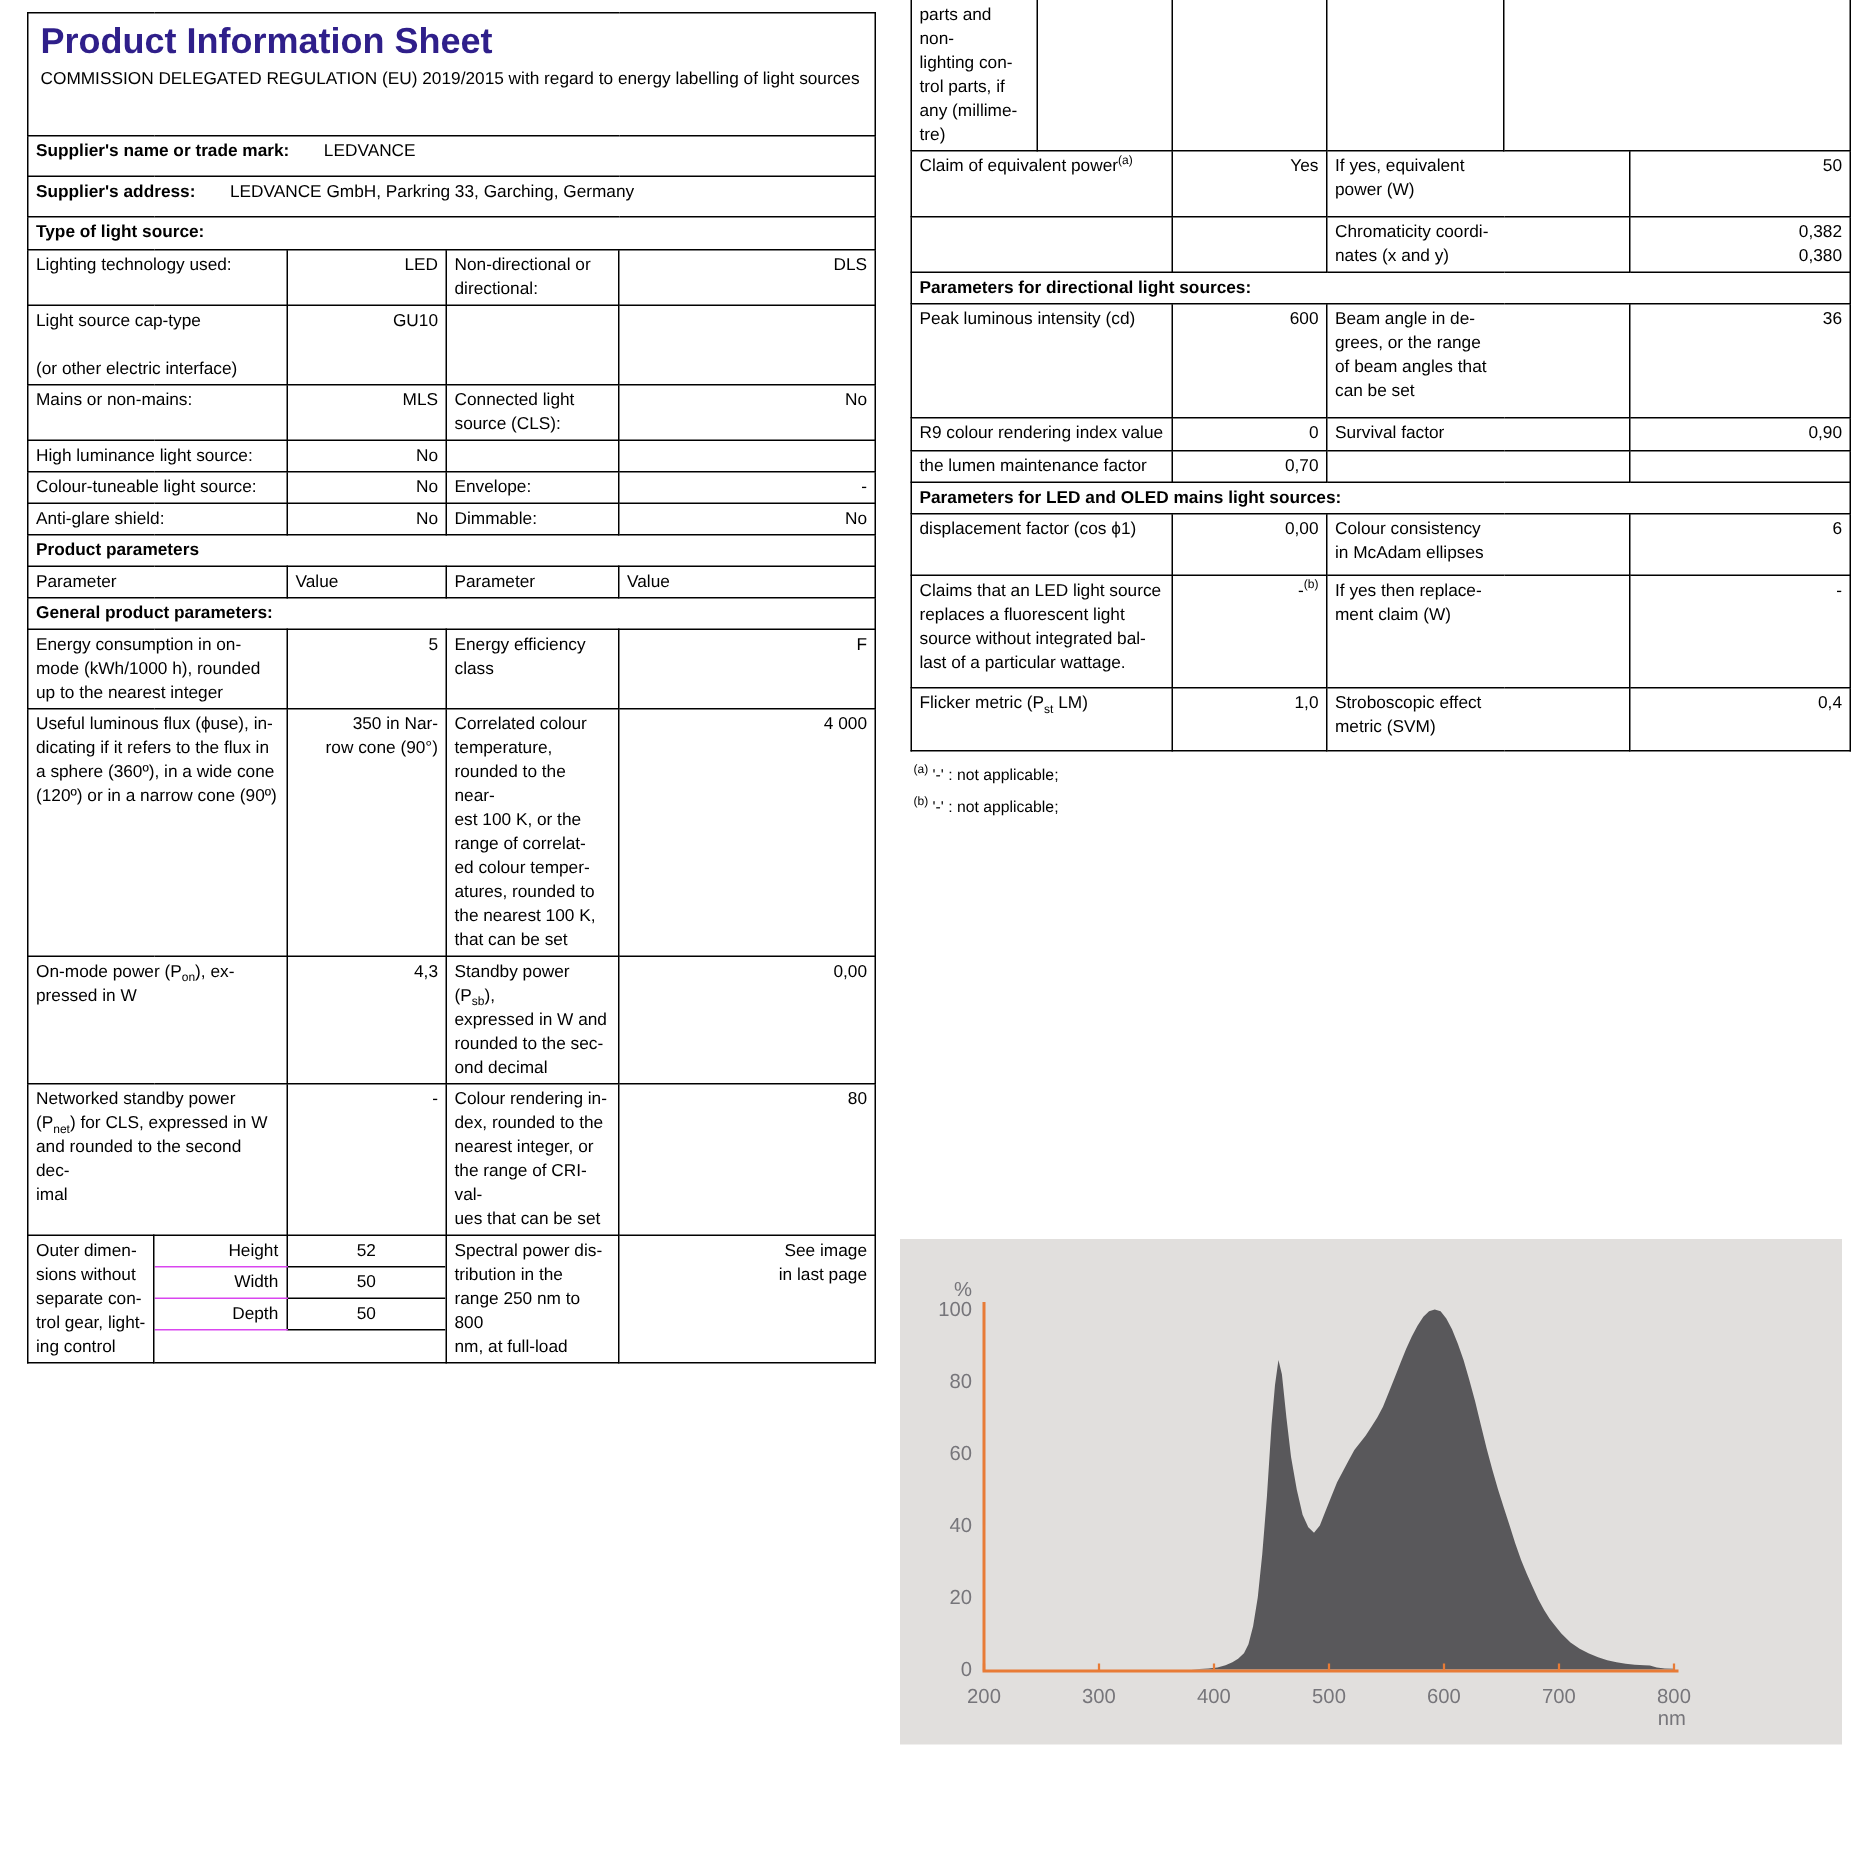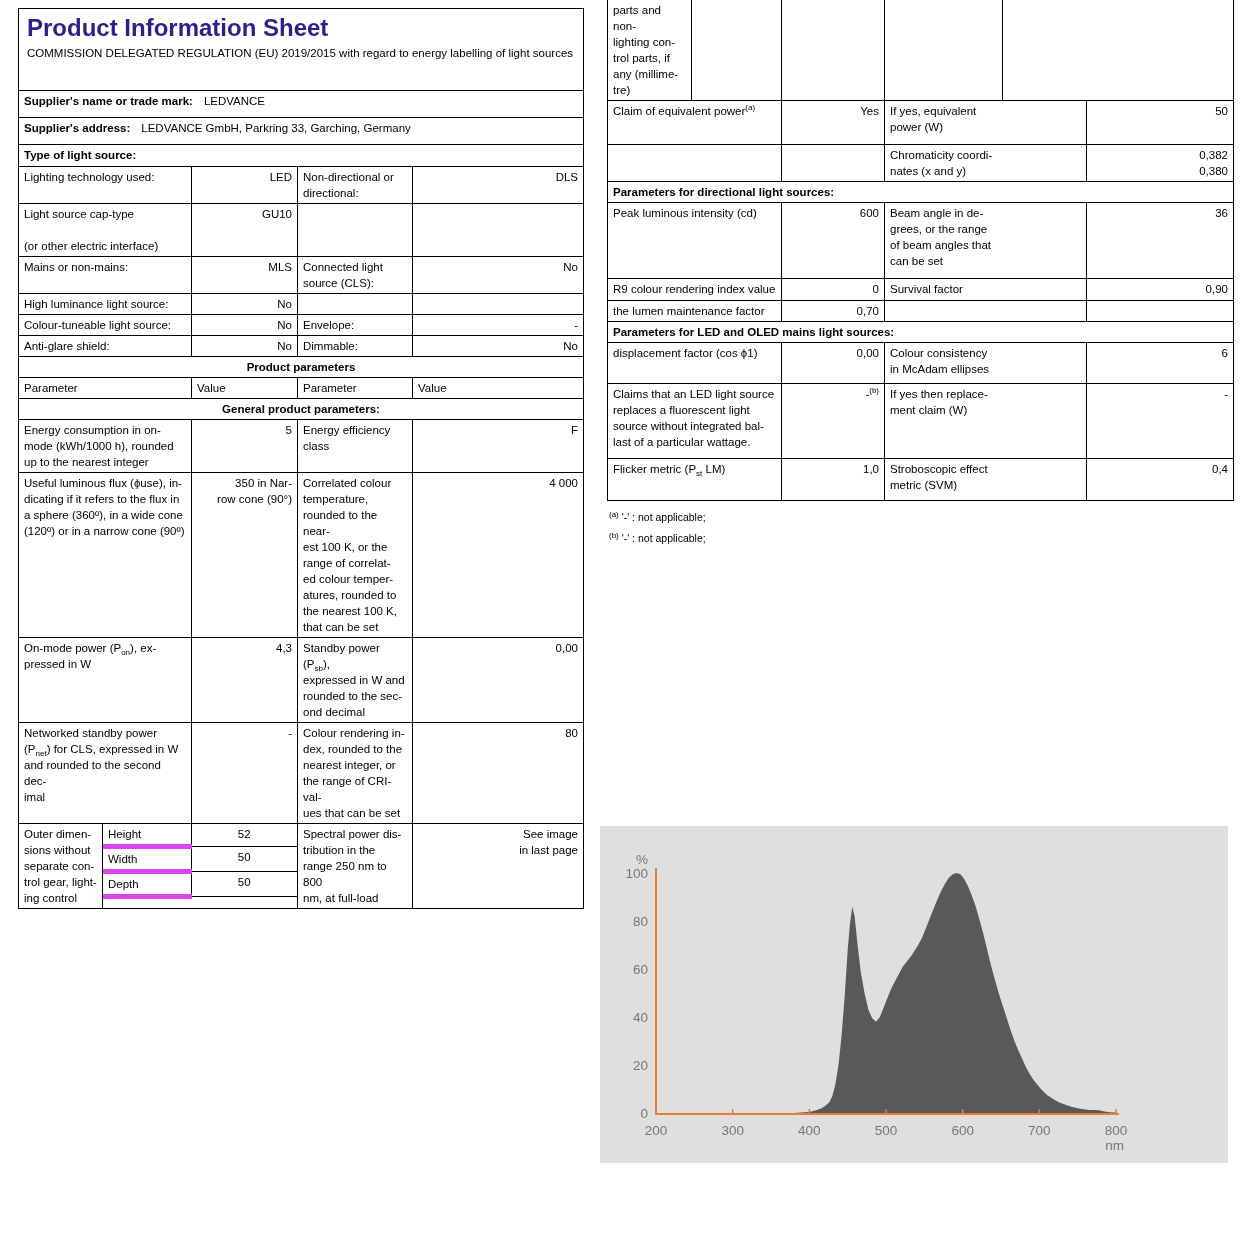--- a/index.html
+++ b/index.html
@@ -7,30 +7,30 @@
        font-family:"Liberation Sans","DejaVu Sans",sans-serif;color:#000;}
   .col-left{position:absolute;left:18px;top:8px;width:565px;}
   .col-right{position:absolute;left:607px;top:0px;width:626px;}
   table.sheet{border-collapse:collapse;table-layout:fixed;font-size:11.5px;line-height:16px;}
   table.sheet td{border:1px solid #000;padding:2px 5px;vertical-align:top;overflow:hidden;}
   .left-table{width:565px;}
   .right-table{width:626px;}
   .right-table tr.cut td{border-top:none;}
   td.v{text-align:right;}
   td.sec{font-weight:bold;}
-  td.secc{font-weight:bold;text-align:center;margin-left:36px;}
+  td.secc{font-weight:bold;text-align:left;margin-left:36px;}
   .title-cell{padding:6px 8px 4px 8px !important;}
   h1.doc-title{margin:0 0 4px 0;font-size:24px;line-height:26px;font-weight:bold;}
   p.reg{margin:0;font-size:11.5px;line-height:16px;}
   .lbl{font-weight:bold;}
-  .val{margin-left:11px;}
+  .val{margin-left:23px;}
   sub,sup{font-size:8px;line-height:0;}
   table.dims{border-collapse:collapse;table-layout:fixed;width:100%;font-size:11.5px;line-height:16px;}
   table.dims td{border:none;padding:2px 5px;vertical-align:top;}
-  table.dims td.dn{border-bottom:5px solid #d946ef;border-right:1px solid #000;}
+  table.dims td.dn{border-bottom:1px solid #d946ef;border-right:1px solid #000;text-align:right;}
   table.dims td.dv{border-bottom:1px solid #000;text-align:center;}
   .dims-cell{padding:0 !important;}
   .footnotes{margin-top:6px;font-size:10.5px;line-height:21px;padding-left:2px;}
   .page-footer{position:absolute;left:8px;top:871px;width:659px;text-align:right;font-size:10.5px;}
   .chart-panel{position:absolute;left:600px;top:826px;width:628px;height:337px;}
   svg text{font-family:"Liberation Sans","DejaVu Sans",sans-serif;}
 </style>
 </head>
 <body>
 

